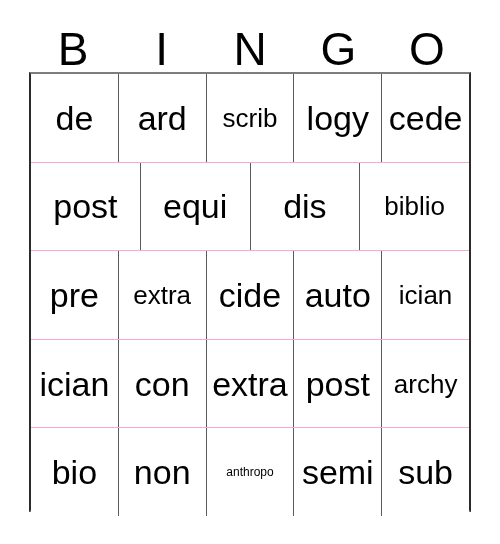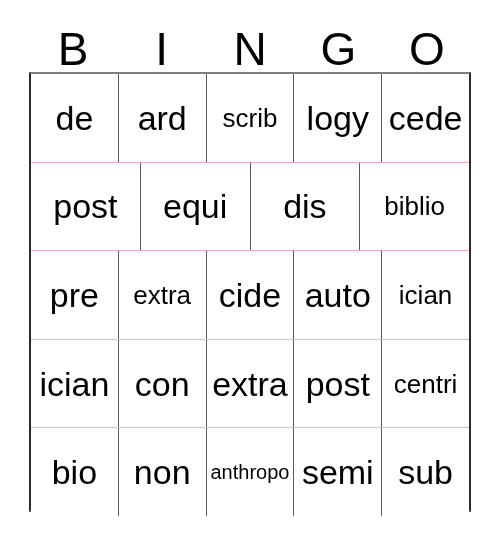--- a/index.html
+++ b/index.html
@@ -89,21 +89,21 @@
     line-height: 1;
     color: #000000;
     text-align: center;
     padding: 0 1px;
   }
   
   .cell-text.size-sm {
     font-size: 26px;
   }
   .cell-text.size-xs {
-    font-size: 20px;
+    font-size: 12px;
   }
 </style>
 </head>
 <body>
 
 <div id="bingo-card">
 
   <div class="header-row">
     <div class="header-cell">
       <span class="header-letter">B</span>
@@ -182,21 +182,21 @@
       <div class="cell">
         <span class="cell-text">con</span>
       </div>
       <div class="cell">
         <span class="cell-text">extra</span>
       </div>
       <div class="cell">
         <span class="cell-text">post</span>
       </div>
       <div class="cell">
-        <span class="cell-text size-sm">centri</span>
+        <span class="cell-text size-sm">archy</span>
       </div>
     </div>
 
     <div class="grid-row">
       <div class="cell">
         <span class="cell-text">bio</span>
       </div>
       <div class="cell">
         <span class="cell-text">non</span>
       </div>

